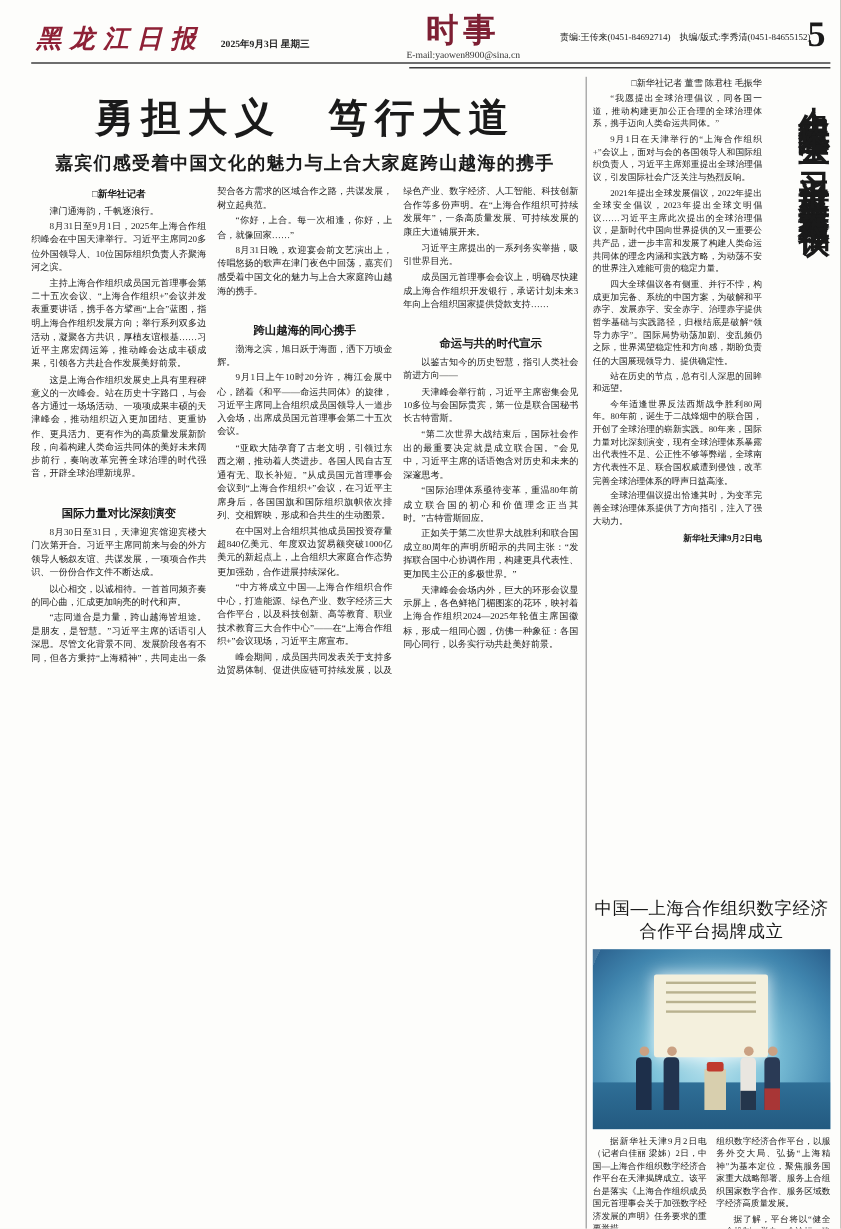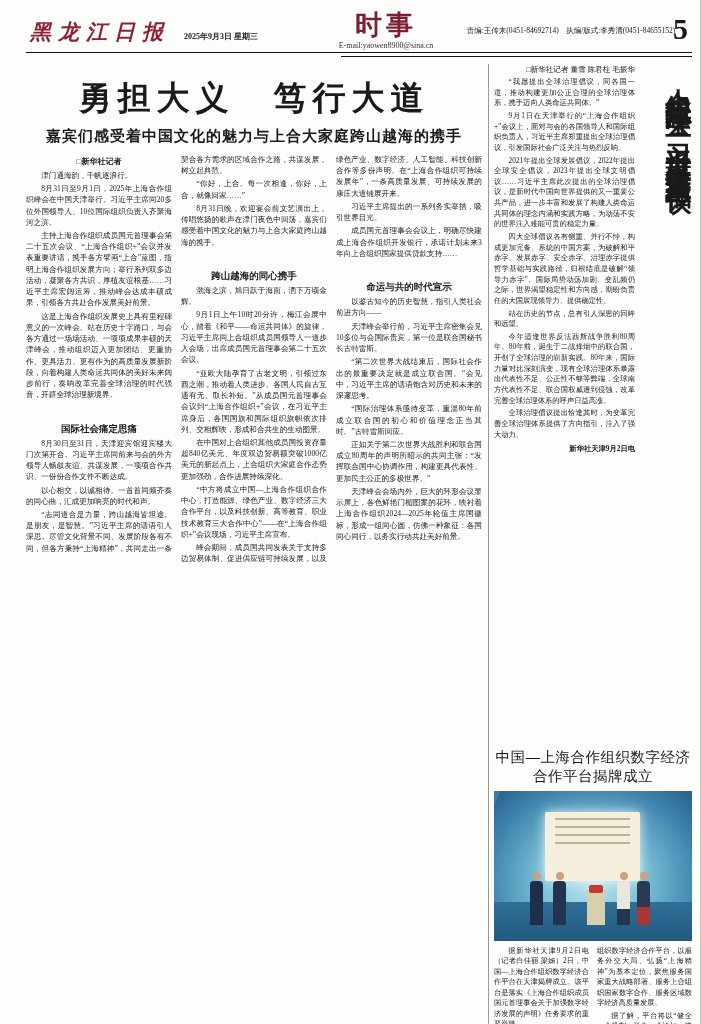--- a/index.html
+++ b/index.html
@@ -93,21 +93,21 @@
 
     <div class="main-art">
       <div class="h1">勇担大义　笃行大道</div>
       <div class="h2">嘉宾们感受着中国文化的魅力与上合大家庭跨山越海的携手</div>
       <div class="body3">
         <p class="byline">□新华社记者</p>
         <p>津门通海韵，千帆逐浪行。</p>
         <p>8月31日至9月1日，2025年上海合作组织峰会在中国天津举行。习近平主席同20多位外国领导人、10位国际组织负责人齐聚海河之滨。</p>
         <p>主持上海合作组织成员国元首理事会第二十五次会议、“上海合作组织+”会议并发表重要讲话，携手各方擘画“上合”蓝图，指明上海合作组织发展方向；举行系列双多边活动，凝聚各方共识，厚植友谊根基……习近平主席宏阔运筹，推动峰会达成丰硕成果，引领各方共赴合作发展美好前景。</p>
         <p>这是上海合作组织发展史上具有里程碑意义的一次峰会。站在历史十字路口，与会各方通过一场场活动、一项项成果丰硕的天津峰会，推动组织迈入更加团结、更重协作、更具活力、更有作为的高质量发展新阶段，向着构建人类命运共同体的美好未来阔步前行，奏响改革完善全球治理的时代强音，开辟全球治理新境界。</p>
-        <p class="subhead">国际社会痛定思痛</p>
+        <p class="subhead">国际力量对比深刻演变</p>
         <p>8月30日至31日，天津迎宾馆迎宾楼大门次第开合。习近平主席同前来与会的外方领导人畅叙友谊、共谋发展，一项项合作共识、一份份合作文件不断达成。</p>
         <p>以心相交，以诚相待。一首首同频齐奏的同心曲，汇成更加响亮的时代和声。</p>
         <p>“志同道合是力量，跨山越海皆坦途。是朋友，是智慧。”习近平主席的话语引人深思。尽管文化背景不同、发展阶段各有不同，但各方秉持“上海精神”，共同走出一条契合各方需求的区域合作之路，共谋发展，树立起典范。</p>
         <p>“你好，上合。每一次相逢，你好，上合，就像回家……”</p>
         <p>8月31日晚，欢迎宴会前文艺演出上，传唱悠扬的歌声在津门夜色中回荡，嘉宾们感受着中国文化的魅力与上合大家庭跨山越海的携手。</p>
         <p class="subhead">跨山越海的同心携手</p>
         <p>渤海之滨，旭日跃于海面，洒下万顷金辉。</p>
         <p>9月1日上午10时20分许，梅江会展中心，踏着《和平——命运共同体》的旋律，习近平主席同上合组织成员国领导人一道步入会场，出席成员国元首理事会第二十五次会议。</p>
         <p>“亚欧大陆孕育了古老文明，引领过东西之潮，推动着人类进步。各国人民自古互通有无、取长补短。”从成员国元首理事会会议到“上海合作组织+”会议，在习近平主席身后，各国国旗和国际组织旗帜依次排列、交相辉映，形成和合共生的生动图景。</p>
         <p>在中国对上合组织其他成员国投资存量超840亿美元、年度双边贸易额突破1000亿美元的新起点上，上合组织大家庭合作态势更加强劲，合作进展持续深化。</p>

